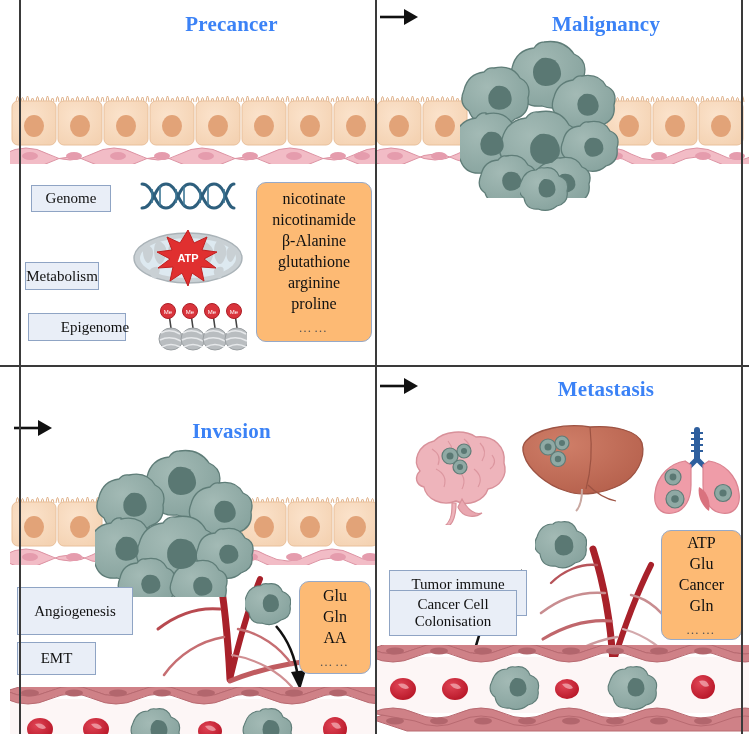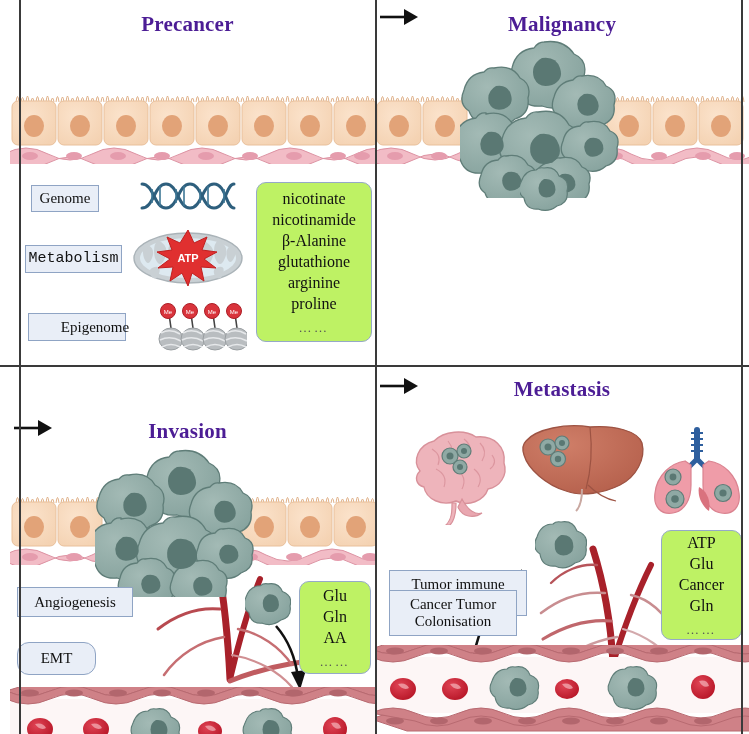--- a/index.html
+++ b/index.html
@@ -8,39 +8,39 @@
 
   
   .vline{position:absolute;background:#3a3a3a;}
   .hline{position:absolute;background:#3a3a3a;}
 
   
   .panel{position:absolute;overflow:hidden;}
   .p-title{
     position:absolute;width:100%;text-align:center;
     font-family:"Liberation Serif",serif;font-weight:bold;
-    font-size:21px;color:#4c1d95;letter-spacing:.2px;
+    font-size:21px;color:#3b82f6;letter-spacing:.2px;padding-left:44px;
   }
 
   
   .stage-arrow{position:absolute;width:40px;height:22px;}
 
   
   .lbl{
     position:absolute;box-sizing:border-box;
     background:#e9eef7;border:1.2px solid #8fa4c4;
     color:#111;font-family:"Liberation Serif",serif;font-size:15px;
     display:flex;align-items:center;justify-content:center;
     text-align:center;line-height:1.12;padding:2px 4px;
   }
 
   
   .mbox{
     position:absolute;box-sizing:border-box;
-    background:#bef264;border:1.3px solid #96a9c8;border-radius:10px;
+    background:#fdba74;border:1.3px solid #96a9c8;border-radius:10px;
     font-family:"Liberation Serif",serif;font-size:16px;color:#111;
     display:flex;flex-direction:column;align-items:center;justify-content:center;
     line-height:1.32;text-align:center;padding:5px 6px;
   }
   .mbox .dots{letter-spacing:2.5px;font-size:13px;color:#555;margin-top:5px;}
 
   svg{display:block;}
   .abs{position:absolute;}
 </style>
 </head>
@@ -211,22 +211,22 @@
         <g transform="translate(68,0)">
           <line x1="12" y1="12" x2="14" y2="26" stroke="#444" stroke-width="1.6"></line>
           <circle cx="11" cy="9" r="7.5" fill="#d9343c" stroke="#ad1f27" stroke-width="1"></circle>
           <text x="11" y="12" text-anchor="middle" font-family="Liberation Sans, sans-serif" font-size="6" fill="#fff">Me</text>
           <ellipse cx="14" cy="37" rx="12" ry="11" fill="#b9bdc0" stroke="#999ea1" stroke-width="1"></ellipse>
           <path d="M4 31 q9 -5 19 1 M3 38 q10 -5 21 1 M5 45 q9 -5 18 0" stroke="#e6e8ea" stroke-width="1.6" fill="none"></path>
         </g>
       </g>
     </svg>
 
-    <div class="lbl" style="left:31px;top:185px;width:68px;height:27px;">Genome</div>
-    <div class="lbl" style="left:25px;top:245px;width:97px;height:28px;font-family:Liberation Mono, monospace;">Metabolism</div>
+    <div class="lbl" style="left:31px;top:185px;width:80px;height:27px;">Genome</div>
+    <div class="lbl" style="left:25px;top:262px;width:74px;height:28px;">Metabolism</div>
     <div class="lbl" style="left:28px;top:313px;width:98px;height:28px;padding-left:40px;">Epigenome</div>
 
     <div class="mbox" style="left:256px;top:182px;width:116px;height:160px;">
       <span>nicotinate</span>
       <span>nicotinamide</span>
       <span>β-Alanine</span>
       <span>glutathione</span>
       <span>arginine</span>
       <span>proline</span>
       <span class="dots">……</span>
@@ -476,22 +476,22 @@
       <g>
         <path d="M146 22 q11 -2 15 8 q11 4 8 15 q2 12 -10 15 q-9 7 -19 3 q-12 1 -14 -11 q-8 -6 -3 -16 q4 -12 15 -12 q3 -3 8 -2z" fill="url(#gTumor)" stroke="#5f7d78" stroke-width="1.1"></path>
         <path d="M146 33 q9 -1 11 7 q2 8 -5 11 q-9 2 -11 -5 q-2 -9 5 -13z" fill="#5a7873"></path>
       </g>
       <g>
         <path d="M258 22 q11 -2 15 8 q11 4 8 15 q2 12 -10 15 q-9 7 -19 3 q-12 1 -14 -11 q-8 -6 -3 -16 q4 -12 15 -12 q3 -3 8 -2z" fill="url(#gTumor)" stroke="#5f7d78" stroke-width="1.1"></path>
         <path d="M258 33 q9 -1 11 7 q2 8 -5 11 q-9 2 -11 -5 q-2 -9 5 -13z" fill="#5a7873"></path>
       </g>
     </svg>
 
-    <div class="lbl" style="left:17px;top:547px;width:116px;height:30px;position:absolute;top:178px;">Angiogenesis</div>
-    <div class="lbl" style="left:17px;top:233px;width:79px;height:33px;border-radius:12px;">EMT</div>
+    <div class="lbl" style="left:17px;top:547px;width:116px;height:48px;position:absolute;top:178px;">Angiogenesis</div>
+    <div class="lbl" style="left:17px;top:233px;width:79px;height:33px;">EMT</div>
 
     <div class="mbox" style="left:299px;top:172px;width:72px;height:93px;">
       <span>Glu</span>
       <span>Gln</span>
       <span>AA</span>
       <span class="dots">……</span>
     </div>
   </div>
 
   <div class="panel" style="left:375px;top:367px;width:374px;height:367px;">
@@ -632,21 +632,21 @@
         <path d="M140 33 q9 -1 11 7 q2 8 -5 11 q-9 2 -11 -5 q-2 -9 5 -13z" fill="#5a7873"></path>
       </g>
       <g>
         <path d="M258 22 q11 -2 15 8 q11 4 8 15 q2 12 -10 15 q-9 7 -19 3 q-12 1 -14 -11 q-8 -6 -3 -16 q4 -12 15 -12 q3 -3 8 -2z" fill="url(#gTumor)" stroke="#5f7d78" stroke-width="1.1"></path>
         <path d="M258 33 q9 -1 11 7 q2 8 -5 11 q-9 2 -11 -5 q-2 -9 5 -13z" fill="#5a7873"></path>
       </g>
     </svg>
 
     <div class="lbl" style="left:14px;top:161px;width:138px;height:46px;white-space:pre-line;margin-top:42px;">Tumor immune
 escape</div>
-    <div class="lbl" style="left:14px;top:223px;width:128px;height:46px;white-space:pre-line;">Cancer Tumor
+    <div class="lbl" style="left:14px;top:223px;width:128px;height:46px;white-space:pre-line;">Cancer Cell
 Colonisation</div>
 
     <div class="mbox" style="left:286px;top:163px;width:81px;height:110px;">
       <span>ATP</span>
       <span>Glu</span>
       <span>Cancer</span>
       <span>Gln</span>
       <span class="dots">……</span>
     </div>
   </div>

